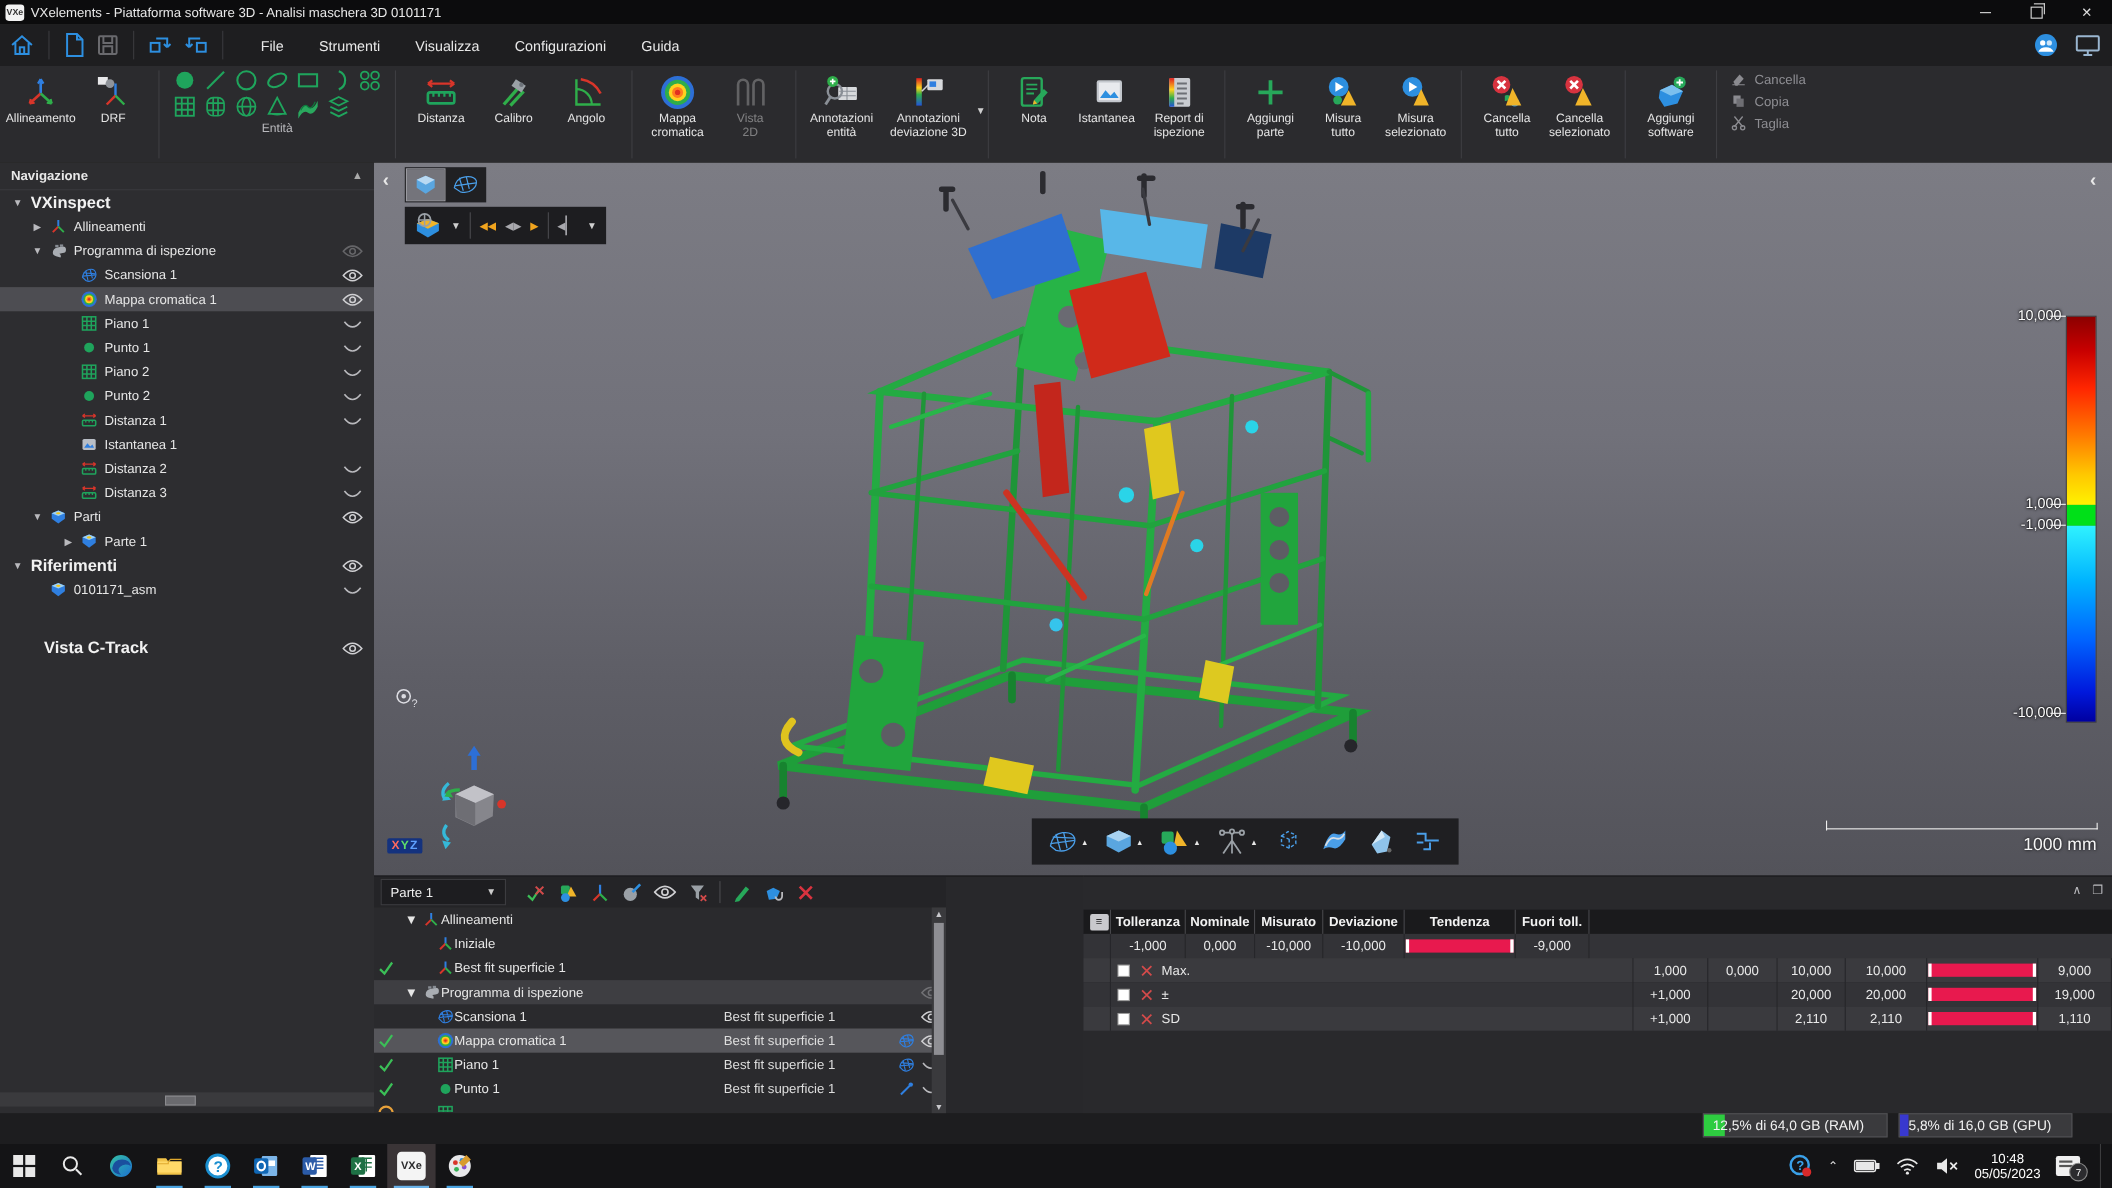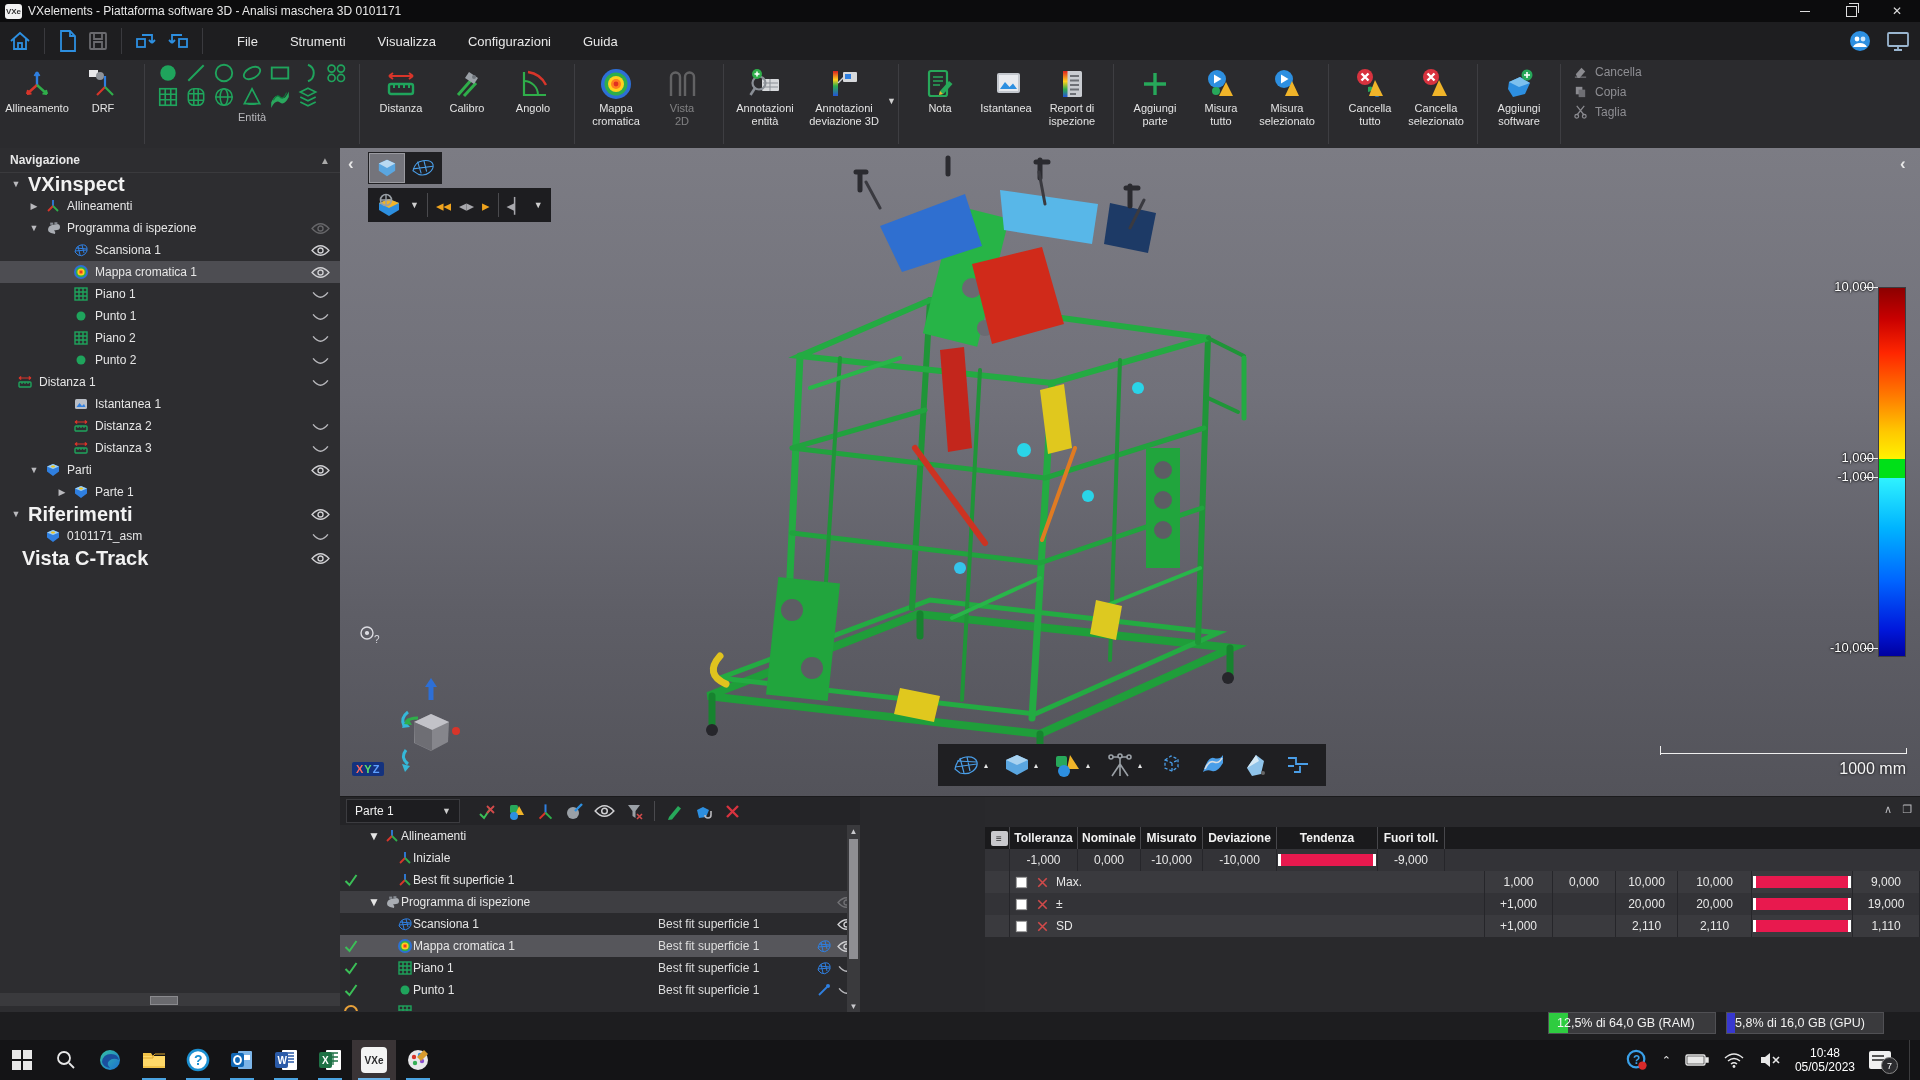--- a/index.html
+++ b/index.html
@@ -44,21 +44,21 @@
   .cliprow{display:flex;align-items:center;gap:7px;color:#8e8e93;font-size:12px;}
 
   
   .sidebar{position:absolute;left:0;top:148px;width:340px;height:864px;background:#2d2d30;border-right:1px solid #202022;}
   .side-hdr{height:24px;display:flex;align-items:center;padding:0 10px;font-weight:bold;color:#e8e8e8;border-bottom:1px solid #3a3a3d;}
   .side-hdr .chev{margin-left:auto;color:#aaa;font-size:10px;}
   .trow{height:22px;display:flex;align-items:center;position:relative;}
   .trow.sel{background:#4d4d52;}
   .trow .exp{width:12px;color:#b9b9bd;font-size:9px;text-align:center;}
   .trow .lab{margin-left:6px;white-space:nowrap;}
-  .trow .lab.bold{font-size:20px;font-weight:bold;color:#f2f2f2;}
+  .trow .lab.bold{font-size:15px;font-weight:bold;color:#f2f2f2;}
   .tic{width:17px;height:17px;margin-left:4px;display:flex;align-items:center;justify-content:center;}
   .vis{position:absolute;right:10px;width:20px;display:flex;justify-content:center;}
   .vis.dim{opacity:.35;}
   .hscroll{position:absolute;left:0;bottom:6px;width:340px;height:13px;background:#3a3a3d;}
   .hscroll .grip{position:absolute;left:150px;top:3px;width:26px;height:7px;background:#6a6a6e;border:1px solid #8a8a8e;}
 
   
   .viewport{position:absolute;left:340px;top:148px;width:1580px;height:648px;overflow:hidden;
             background:linear-gradient(180deg,#7c7c84 0%,#71717a 38%,#5e5e66 72%,#53535a 100%);}
   .vp-collapse{position:absolute;color:#e8e8e8;font-size:17px;font-weight:bold;}
@@ -745,21 +745,21 @@
               <circle cx="8" cy="8" r="4.5" fill="#1fa45c"></circle>
             </svg>
           </span>
           <span class="lab">Punto 2</span>
           <span class="vis">
             <svg width="19" height="13" viewBox="0 0 18 12">
               <path d="M2 4q7 9 14 0" fill="none" stroke="#b9b9bd" stroke-width="1.4"></path>
             </svg>
           </span>
         </div>
-        <div class="trow" style="">
+        <div class="trow" style="padding-left: 56px;">
           <span class="exp"></span>
           <span class="tic">
             <svg width="16" height="16" viewBox="0 0 16 16" fill="none">
               <path d="M2 4h12M2 4l2.2-1.6M2 4l2.2 1.6M14 4l-2.2-1.6M14 4l-2.2 1.6" stroke="#d8352a" stroke-width="1.2"></path>
               <rect x="2" y="8" width="12" height="5" rx="1" stroke="#1fa45c" stroke-width="1.4"></rect>
               <path d="M5 8v2M8 8v2M11 8v2" stroke="#1fa45c" stroke-width="1.2"></path>
             </svg>
           </span>
           <span class="lab">Distanza 1</span>
           <span class="vis">
@@ -857,21 +857,21 @@
               <ellipse cx="8" cy="4.6" rx="2" ry="1" fill="#f0c419"></ellipse>
             </svg>
           </span>
           <span class="lab">0101171_asm</span>
           <span class="vis">
             <svg width="19" height="13" viewBox="0 0 18 12">
               <path d="M2 4q7 9 14 0" fill="none" stroke="#b9b9bd" stroke-width="1.4"></path>
             </svg>
           </span>
         </div>
-        <div class="trow" style="padding-left: 4px;">
+        <div class="trow" style="padding-left: 22px; margin-top: 31px;">
           <span class="exp"></span>
           <span class="lab bold">Vista C-Track</span>
           <span class="vis">
             <svg width="19" height="13" viewBox="0 0 18 12">
               <path d="M1 6q8-9 16 0Q9 15 1 6z" fill="none" stroke="#cfcfd2" stroke-width="1.3"></path>
               <circle cx="9" cy="6" r="2.4" fill="none" stroke="#cfcfd2" stroke-width="1.3"></circle>
             </svg>
           </span>
         </div>
       </div>

